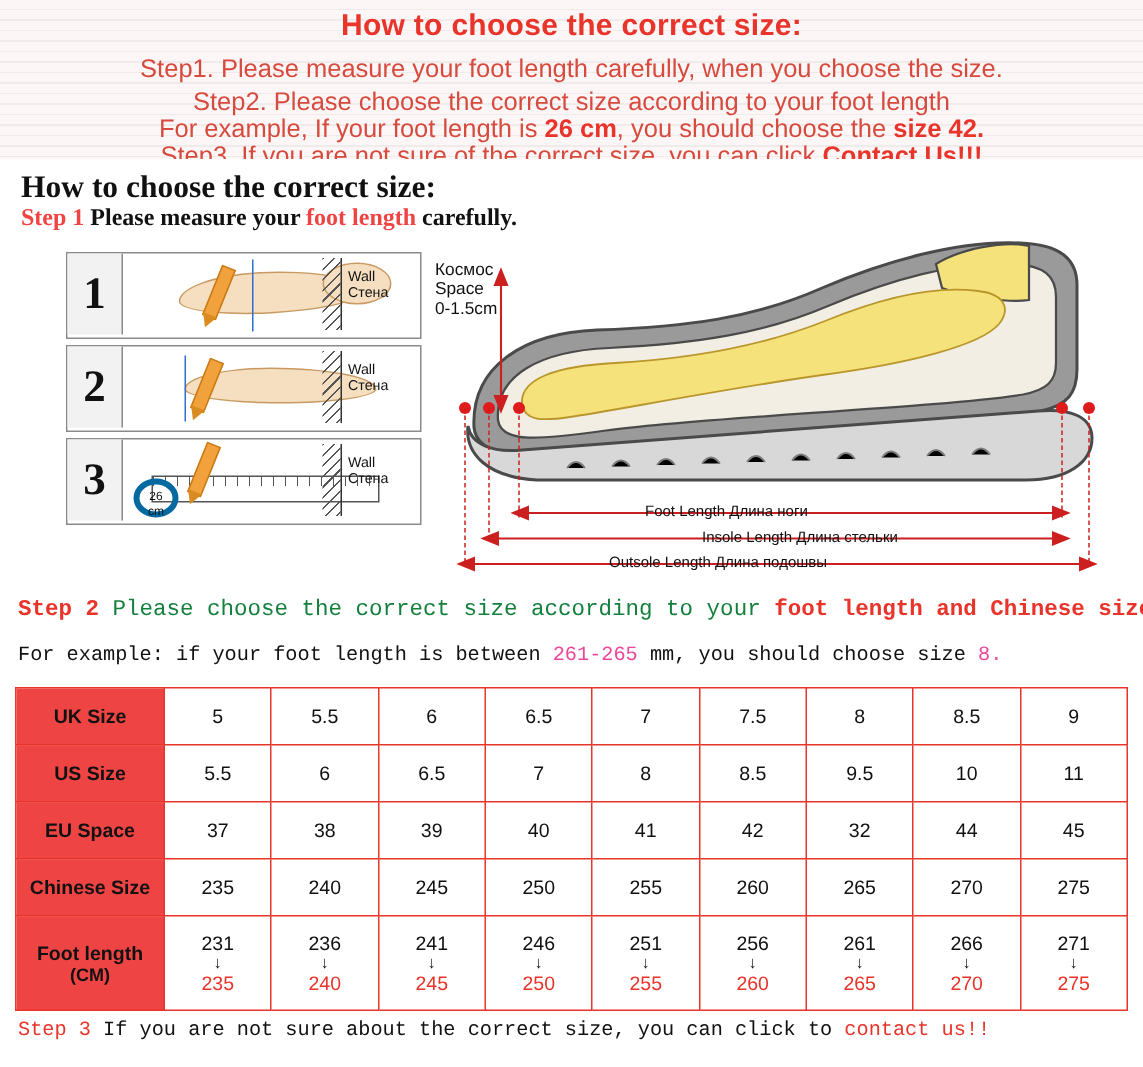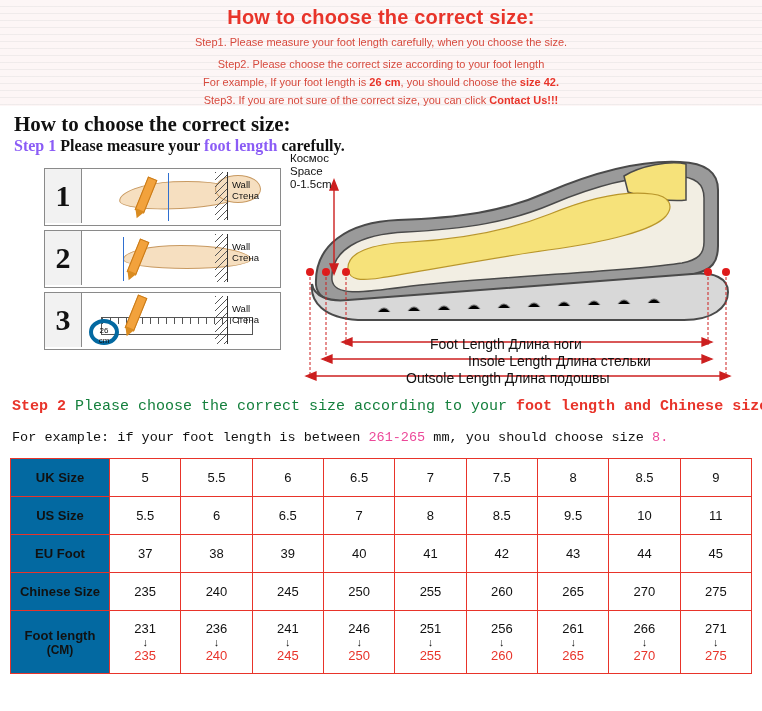--- a/index.html
+++ b/index.html
@@ -23,40 +23,40 @@
     background:repeating-linear-gradient(to bottom,
       rgba(255,255,255,0) 0px, rgba(255,255,255,0) 6px,
       rgba(210,210,210,0.30) 6px, rgba(210,210,210,0.30) 7px);
   }
   .banner-title{
     position:absolute;left:0;top:6px;width:762px;text-align:center;
     font-size:20px;font-weight:bold;color:#e8342a;letter-spacing:.2px;
   }
   .banner-line{
     position:absolute;width:762px;text-align:center;
-    font-size:11px;color:#d74a3e;
+    font-size:17px;color:#d74a3e;
   }
   .b1{top:36px;}
   .b2{top:58px;}
   .b3{top:76px;}
   .b4{top:94px;}
   .b-red{color:#e8342a;font-weight:bold;}
 
   
   .s1-title{
     position:absolute;left:14px;top:112px;
     font-family:"Liberation Serif", serif;
     font-size:21px;font-weight:bold;color:#111;
   }
   .s1-sub{
     position:absolute;left:14px;top:137px;
     font-family:"Liberation Serif", serif;
     font-size:16px;font-weight:bold;color:#111;
   }
-  .s1-sub .red{color:#8b5cf6;}
+  .s1-sub .red{color:#ef4444;}
 
   
   .panel{
     position:absolute;left:44px;width:235px;height:56px;
     border:1px solid #8a8a8a;background:#fff;
   }
   .panel .num{
     position:absolute;left:0;top:0;width:36px;height:54px;
     background:#f2f2f2;border-right:1px solid #8a8a8a;
     font-family:"Liberation Serif", serif;
@@ -103,24 +103,24 @@
   .cm-circle{
     position:absolute;left:44px;top:26px;width:30px;height:26px;
     border:4px solid #0369a1;border-radius:50%;
     font-size:8px;color:#111;text-align:center;line-height:10px;padding-top:3px;
     box-sizing:border-box;
   }
 
   
   .shoe-wrap{position:absolute;left:288px;top:150px;width:470px;height:240px;}
   .space-label{
-    position:absolute;left:2px;top:2px;font-size:11.5px;color:#111;line-height:13px;
+    position:absolute;left:2px;top:24px;font-size:11.5px;color:#111;line-height:13px;
   }
   .dim-row{
-    position:absolute;font-size:14px;color:#111;white-space:nowrap;
+    position:absolute;font-size:10px;color:#111;white-space:nowrap;
   }
   .dim-foot{left:142px;top:186px;}
   .dim-insole{left:132px;top:203px;margin-left:48px;}
   .dim-outsole{left:118px;top:220px;}
 
   
   .s2{
     position:absolute;left:12px;top:398px;
     font-family:"Liberation Mono", monospace;
     font-size:15px;color:#e8342a;font-weight:bold;white-space:nowrap;
@@ -141,21 +141,21 @@
   }
   table.size-table td{
     border:1px solid #e8342a;
     text-align:center;
     font-size:13px;
     color:#111;
     height:35px;
     font-family:"Liberation Sans", sans-serif;
   }
   td.rowhead{
-    width:96px;background:#0369a1;color:#e8342a;
+    width:96px;background:#ef4444;color:#e8342a;
     font-family:"Liberation Mono", monospace;
     font-size:13px;font-weight:bold;
   }
   tr.footrow td{height:60px;vertical-align:middle;}
   .fl-top{font-size:13px;color:#111;display:block;line-height:15px;}
   .fl-arrow{display:block;font-size:11px;line-height:12px;color:#111;}
   .fl-bot{display:block;font-size:13px;color:#e8342a;line-height:15px;}
   .rowhead small{display:block;font-size:12px;}
 
   
@@ -334,28 +334,28 @@
         <td>6</td>
         <td>6.5</td>
         <td>7</td>
         <td>8</td>
         <td>8.5</td>
         <td>9.5</td>
         <td>10</td>
         <td>11</td>
       </tr>
       <tr>
-        <td class="rowhead">EU Foot</td>
+        <td class="rowhead">EU Space</td>
         <td>37</td>
         <td>38</td>
         <td>39</td>
         <td>40</td>
         <td>41</td>
         <td>42</td>
-        <td>43</td>
+        <td>32</td>
         <td>44</td>
         <td>45</td>
       </tr>
       <tr>
         <td class="rowhead">Chinese Size</td>
         <td>235</td>
         <td>240</td>
         <td>245</td>
         <td>250</td>
         <td>255</td>
@@ -411,14 +411,17 @@
         </td>
         <td>
           <span class="fl-top">271</span>
           <span class="fl-arrow">↓</span>
           <span class="fl-bot">275</span>
         </td>
       </tr>
     </tbody>
   </table>
 
+  <div class="s3">
+    <span>Step 3</span><span class="dark"> If you are not sure about the correct size, you can click to </span><span>contact us</span><span>!!</span>
+  </div>
 
 </div>
 
 </body></html>

